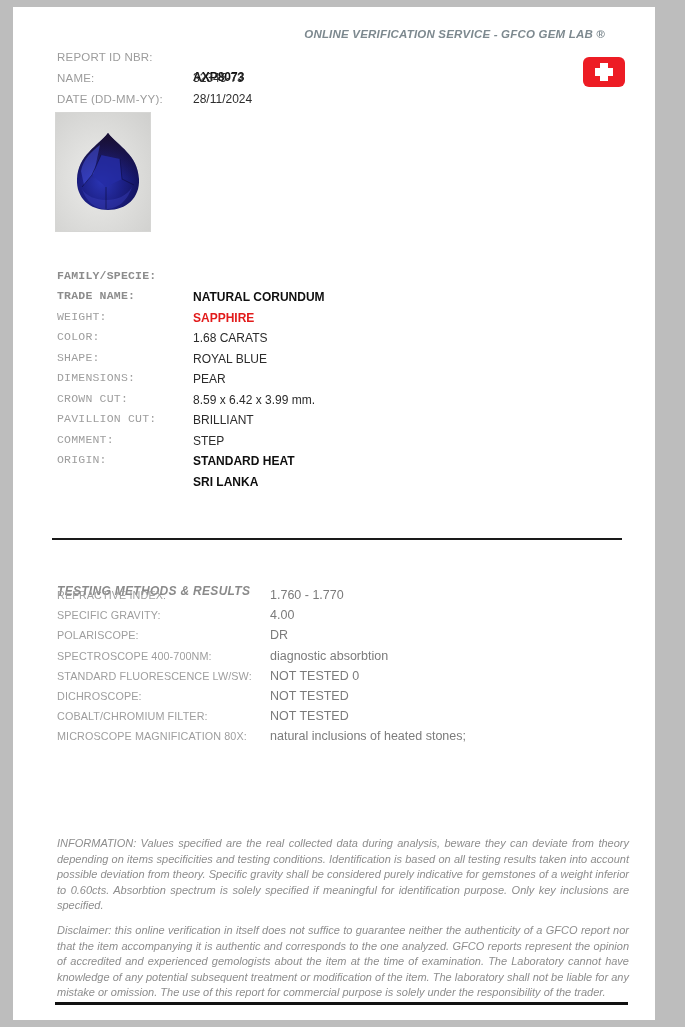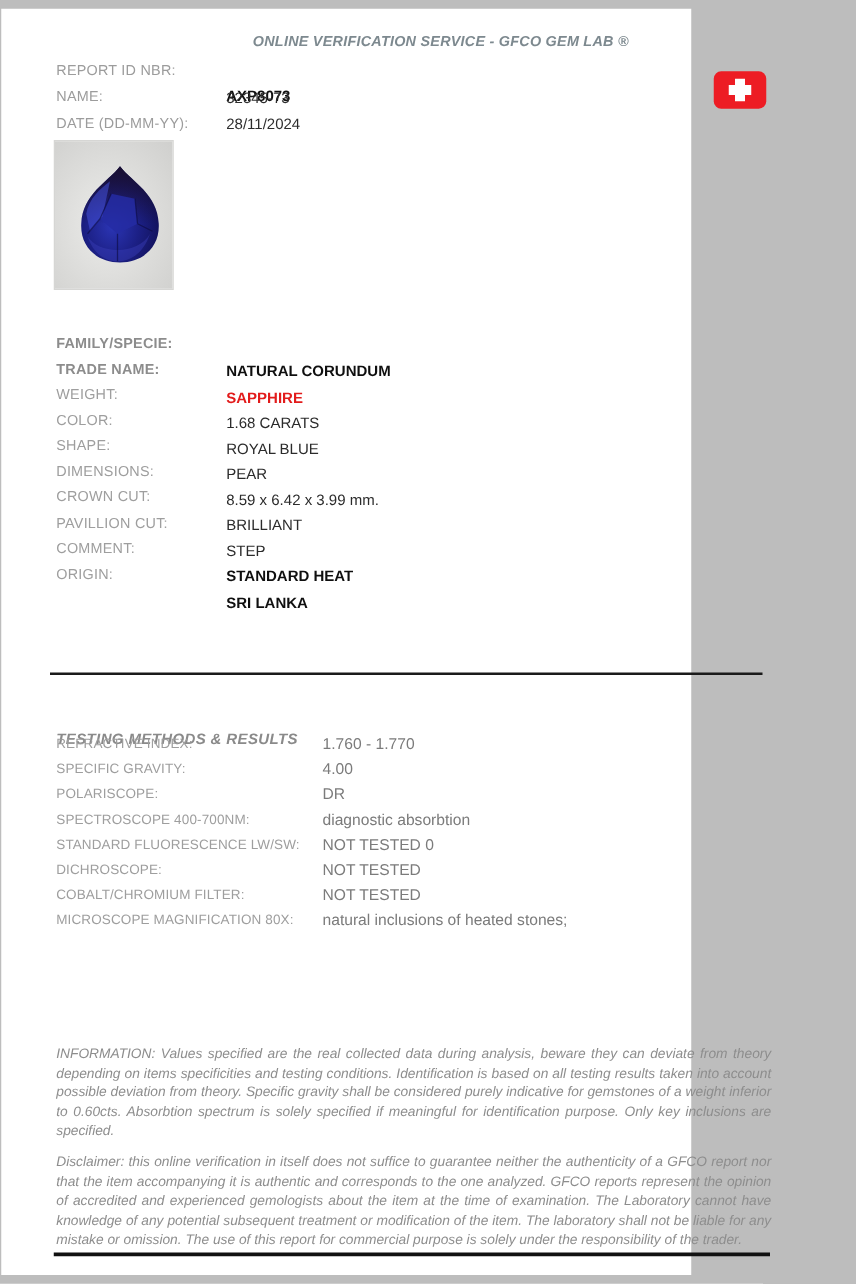--- a/index.html
+++ b/index.html
@@ -4,22 +4,22 @@
 <style>
   html,body{margin:0;padding:0;}
   body{
     width:685px;height:1027px;
     background:#bdbdbd;
     font-family:"Liberation Sans", sans-serif;
     position:relative;
     -webkit-font-smoothing:antialiased;
   }
   .page{
-    position:absolute;left:1px;top:7px;
-    width:552px;height:1013px;
+    position:absolute;left:13px;top:7px;
+    width:642px;height:1013px;
     background:#ffffff;
   }
   
   .svc-title{
     position:absolute;top:21px;right:50px;
     font-size:11.5px;font-weight:bold;font-style:italic;
     color:#7d898f;letter-spacing:.2px;white-space:nowrap;
   }
   
   .id-block{position:absolute;left:44px;top:39px;}
@@ -38,21 +38,21 @@
   
   .photo{
     position:absolute;left:42px;top:105px;width:96px;height:120px;
     background:radial-gradient(ellipse at 45% 55%, #ececea 0%, #dcdcda 55%, #cfcfcd 100%);
     border:1px solid #d6d6d4;box-sizing:border-box;
   }
   .photo svg{position:absolute;left:0;top:0;}
   
   .det-block{position:absolute;left:44px;top:258px;}
   .det-row{display:flex;height:20.5px;align-items:center;}
-  .det-row .lbl{width:136px;font-size:11.5px;color:#9e9e9e;letter-spacing:.2px;}
+  .det-row .lbl{width:136px;font-size:11.5px;color:#9e9e9e;letter-spacing:.2px;font-family:Liberation Mono, monospace;}
   .det-row .lbl.strong{font-weight:bold;color:#8c8c8c;}
   .det-row .val{font-size:12px;color:#2b2b2b;margin-top:44px;}
   .det-row .val.bold{font-weight:bold;color:#0f0f0f;}
   .det-row .val.red{font-weight:bold;color:#e21b1b;}
   
   .divider{position:absolute;left:39px;top:531px;width:570px;height:2px;background:#1a1a1a;}
   .testing-heading{
     position:absolute;left:44px;top:551px;
     font-size:12px;font-weight:bold;font-style:italic;color:#8a8a8a;letter-spacing:.3px;margin-top:26px;
   }

